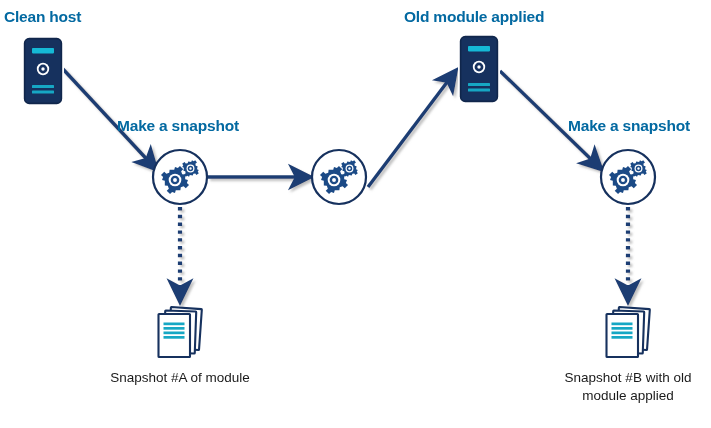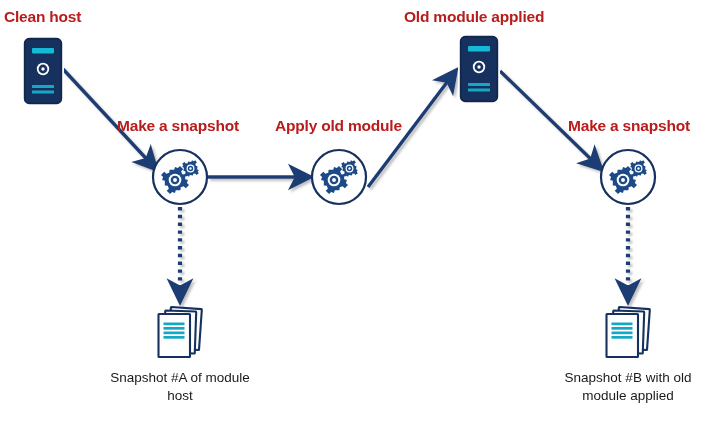--- a/index.html
+++ b/index.html
@@ -23,21 +23,21 @@
     left: 0;
     top: 0;
     width: 711px;
     height: 428px;
     pointer-events: none;
   }
 
   
   .lbl {
     position: absolute;
-    color: #b91c1c;
+    color: #0369a1;
     line-height: 1.18;
     white-space: nowrap;
   }
   .lbl.bold {
     font-weight: bold;
     font-size: 15.5px;
     letter-spacing: -0.2px;
   }
   .cap {
     position: absolute;
@@ -101,21 +101,20 @@
       <line x1="628" y1="207" x2="628" y2="296" stroke="#1d3e73" stroke-width="4.2" stroke-linecap="butt" stroke-dasharray="3.4 4.4" marker-end="url(#ahd)"></line>
     </g>
   </svg>
 
   <div class="lbl bold" style="left:4px; top:8px;">Clean host</div>
 
   <div class="lbl bold" style="left:404px; top:8px;">Old module applied</div>
 
   <div class="lbl bold" style="left:117px; top:117px;">Make a snapshot</div>
 
-  <div class="lbl bold" style="left:275px; top:117px;">Apply old module</div>
 
   <div class="lbl bold" style="left:568px; top:117px;">Make a snapshot</div>
 
   <div class="server" style="left:22px; top:36px;">
     <svg viewBox="0 0 42 70" width="42" height="70">
       <rect x="1.2" y="1.2" width="39.6" height="67.6" rx="5.5" ry="5.5" fill="none" stroke="#ffffff" stroke-width="2.4"></rect>
       <rect x="2.6" y="2.6" width="36.8" height="64.8" rx="4.6" ry="4.6" fill="#16315e" stroke="#10264b" stroke-width="1.6"></rect>
       <rect x="10" y="12" width="22" height="5.4" rx="0.8" fill="#15b9d6"></rect>
       <circle cx="21" cy="33" r="6.2" fill="#ffffff"></circle>
       <circle cx="21" cy="33" r="4.4" fill="#16315e"></circle>
@@ -237,21 +236,20 @@
         <rect x="13.5" y="19.5" width="21" height="2.7"></rect>
         <rect x="13.5" y="24.0" width="21" height="2.7"></rect>
         <rect x="13.5" y="28.5" width="21" height="2.7"></rect>
         <rect x="13.5" y="33.0" width="21" height="2.7"></rect>
       </g>
     </svg>
   </div>
 
   <div class="cap" style="left:80px; top:369px; width:200px;">
     <div>Snapshot #A of module</div>
-    <div>host</div>
   </div>
 
   <div class="cap" style="left:528px; top:369px; width:200px;">
     <div>Snapshot #B with old</div>
     <div>module applied</div>
   </div>
 
 </div>
 
 </body></html>

